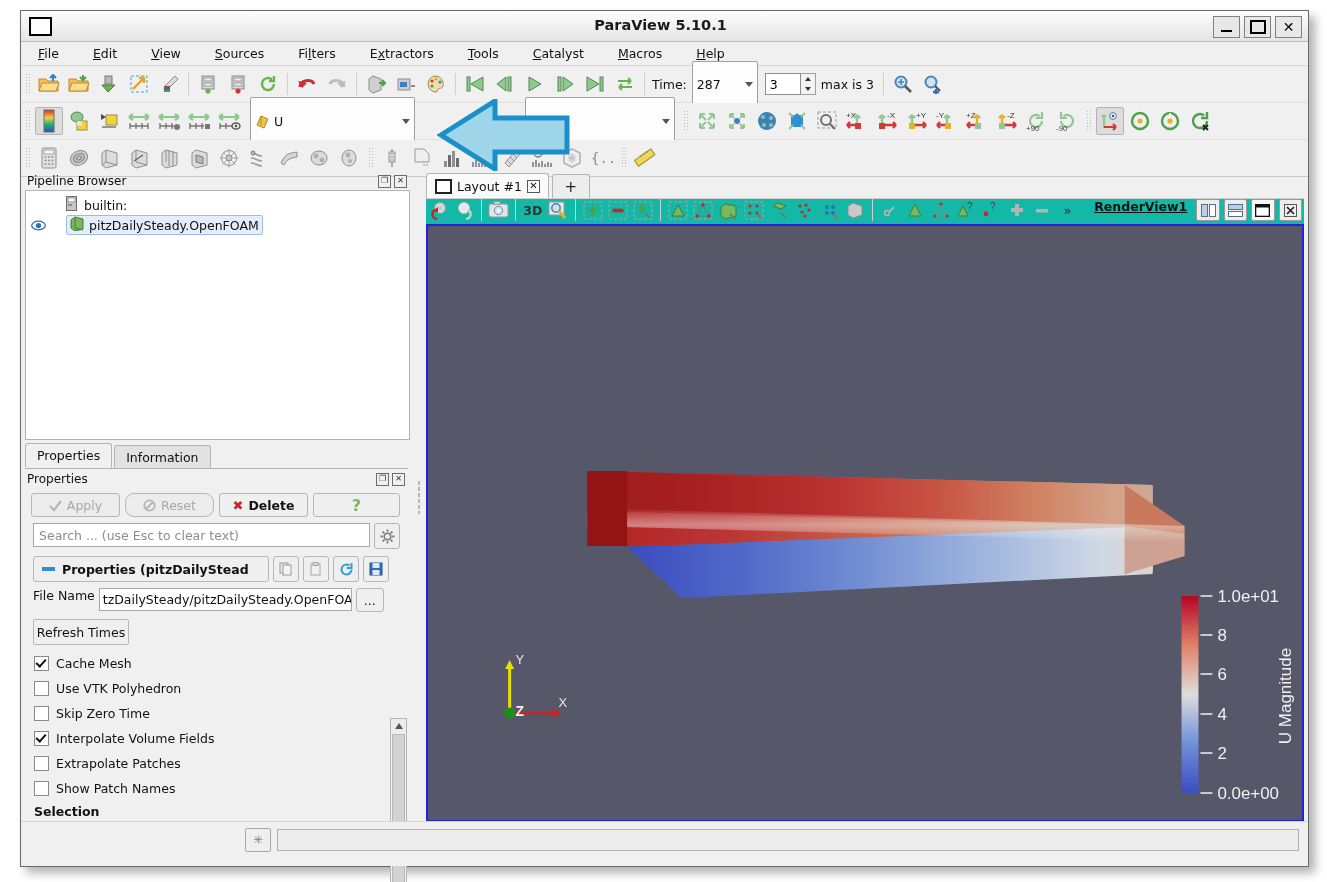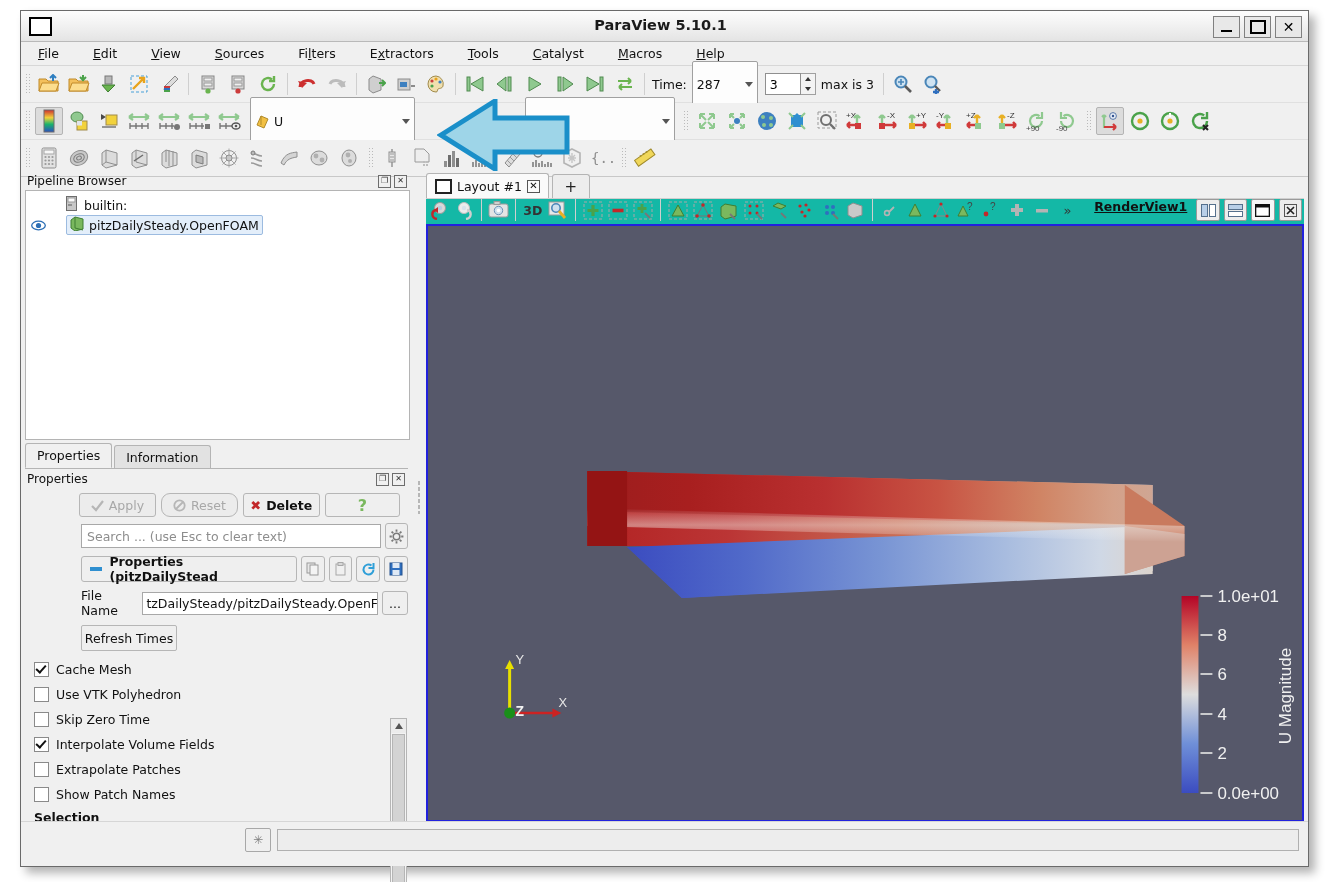--- a/index.html
+++ b/index.html
@@ -79,21 +79,21 @@
 
   
   #proptabs{position:absolute;left:0;top:272px;width:383px;height:24px;
     border-bottom:1px solid #b4b4b4;display:flex;align-items:flex-end;}
   .ptab{height:22px;padding:0 11px;font-size:12.5px;color:#111;display:flex;align-items:center;
     border:1px solid #b4b4b4;border-bottom:none;background:#e2e2e2;margin-right:2px;
     border-radius:3px 3px 0 0;}
   .ptab.active{background:#f0f0f0;height:23px;border-bottom:1px solid #f0f0f0;}
 
   #propsarea{position:absolute;left:0;top:296px;width:383px;bottom:0;}
-  .prow{display:flex;align-items:center;margin-left:48px;}
+  .prow{display:flex;align-items:flex-start;}
   .pbtn{height:22px;border:1px solid #b6b6b6;background:#efefef;border-radius:3px;
     font-size:12.5px;color:#111;display:flex;align-items:center;justify-content:center;gap:5px;}
   .pbtn.disabled{color:#a8a8a8;background:#ececec;}
   #search-input{height:22px;width:330px;border:1px solid #a8a8a8;background:#fff;
     font-size:12.5px;color:#8d8d8d;display:flex;align-items:center;padding-left:5px;}
   .gearbtn{width:24px;height:24px;border:1px solid #b6b6b6;background:#efefef;border-radius:3px;
     display:flex;align-items:center;justify-content:center;margin-left:4px;}
   .grpheader{height:24px;border:1px solid #b6b6b6;background:#efefef;border-radius:3px;
     display:flex;align-items:center;padding:0 8px;font-size:12.5px;font-weight:bold;color:#111;gap:7px;}
   .minus{width:13px;height:4px;background:#2f8fd0;display:block;}

